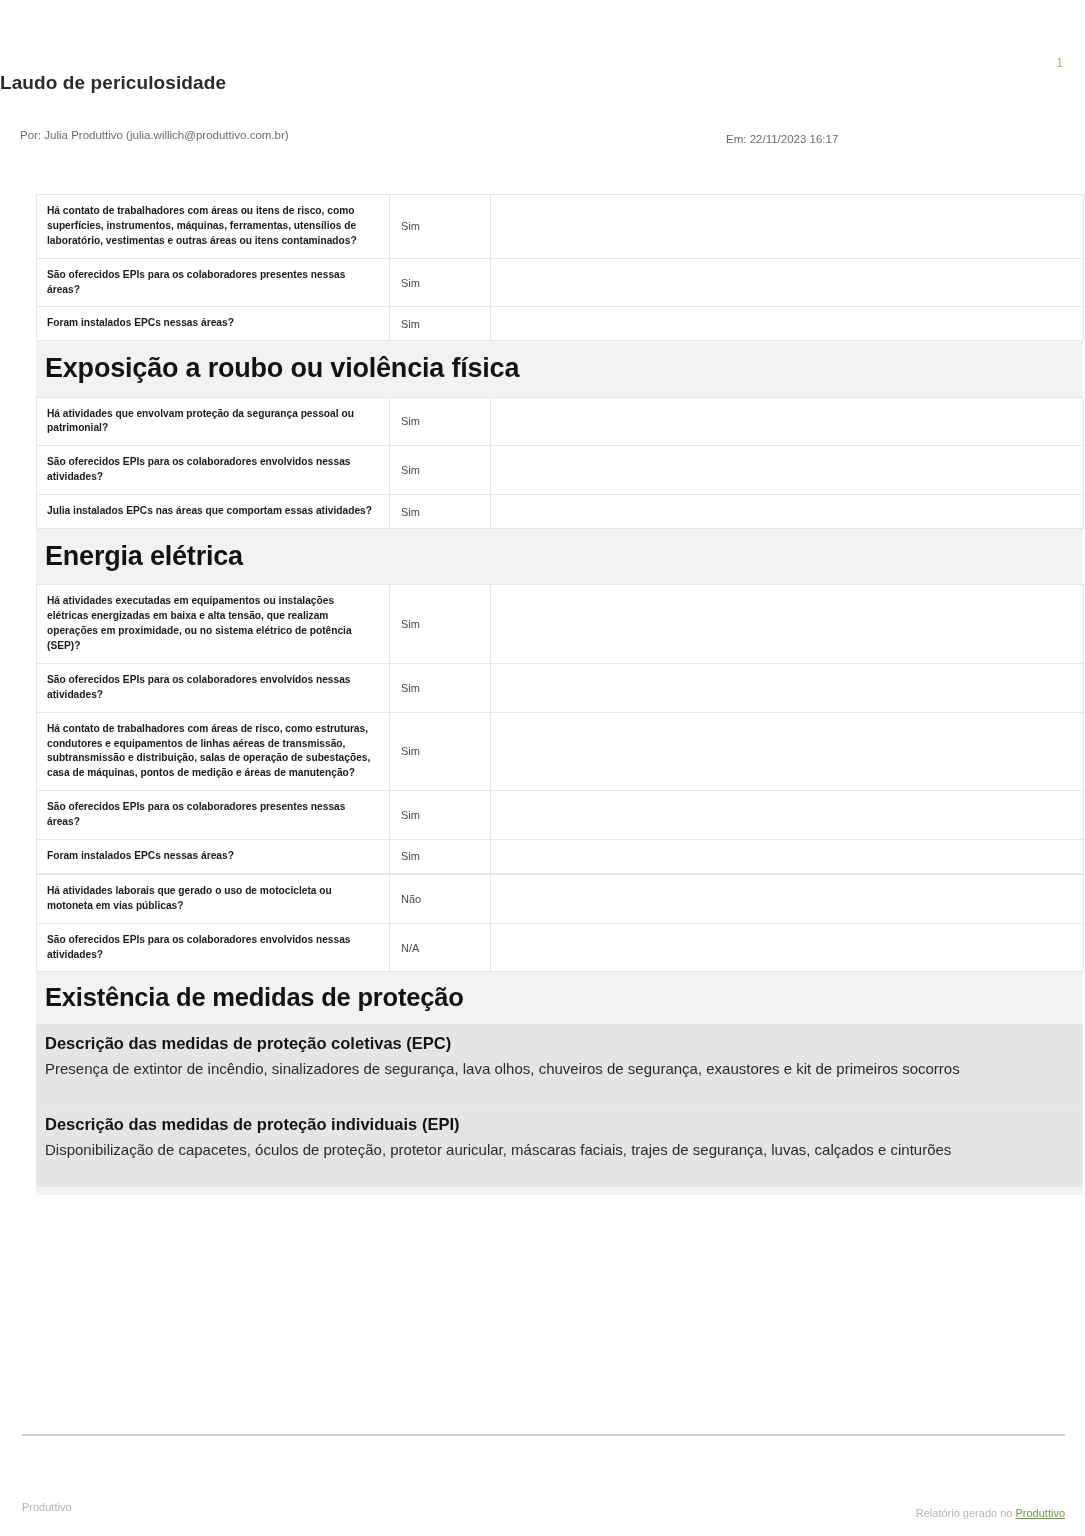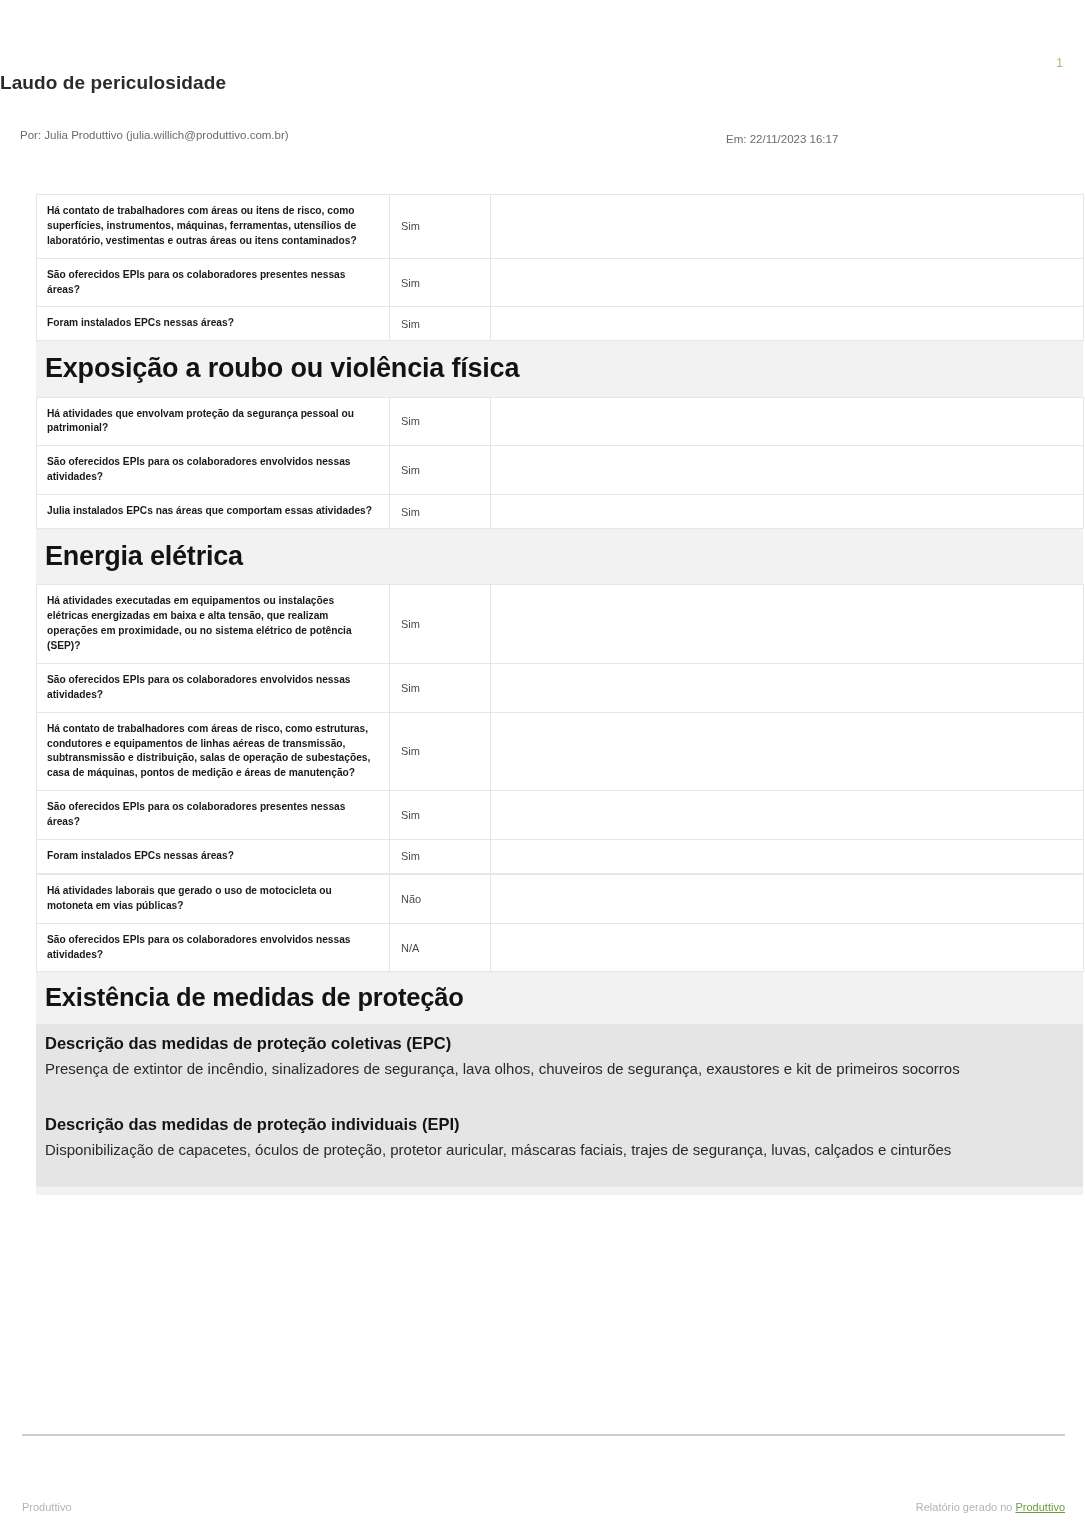--- a/index.html
+++ b/index.html
@@ -178,21 +178,21 @@
     color: #b4b4b4;
   }
   .footer-left {
     position: absolute;
     left: 0;
     top: 0;
   }
   .footer-right {
     position: absolute;
     right: 0;
-    top: 0;
+    top: 6px;
     white-space: nowrap;
   }
   .brand-link {
     color: #6f9b3f;
     text-decoration: underline;
   }
 </style>
 </head>
 <body>
 

